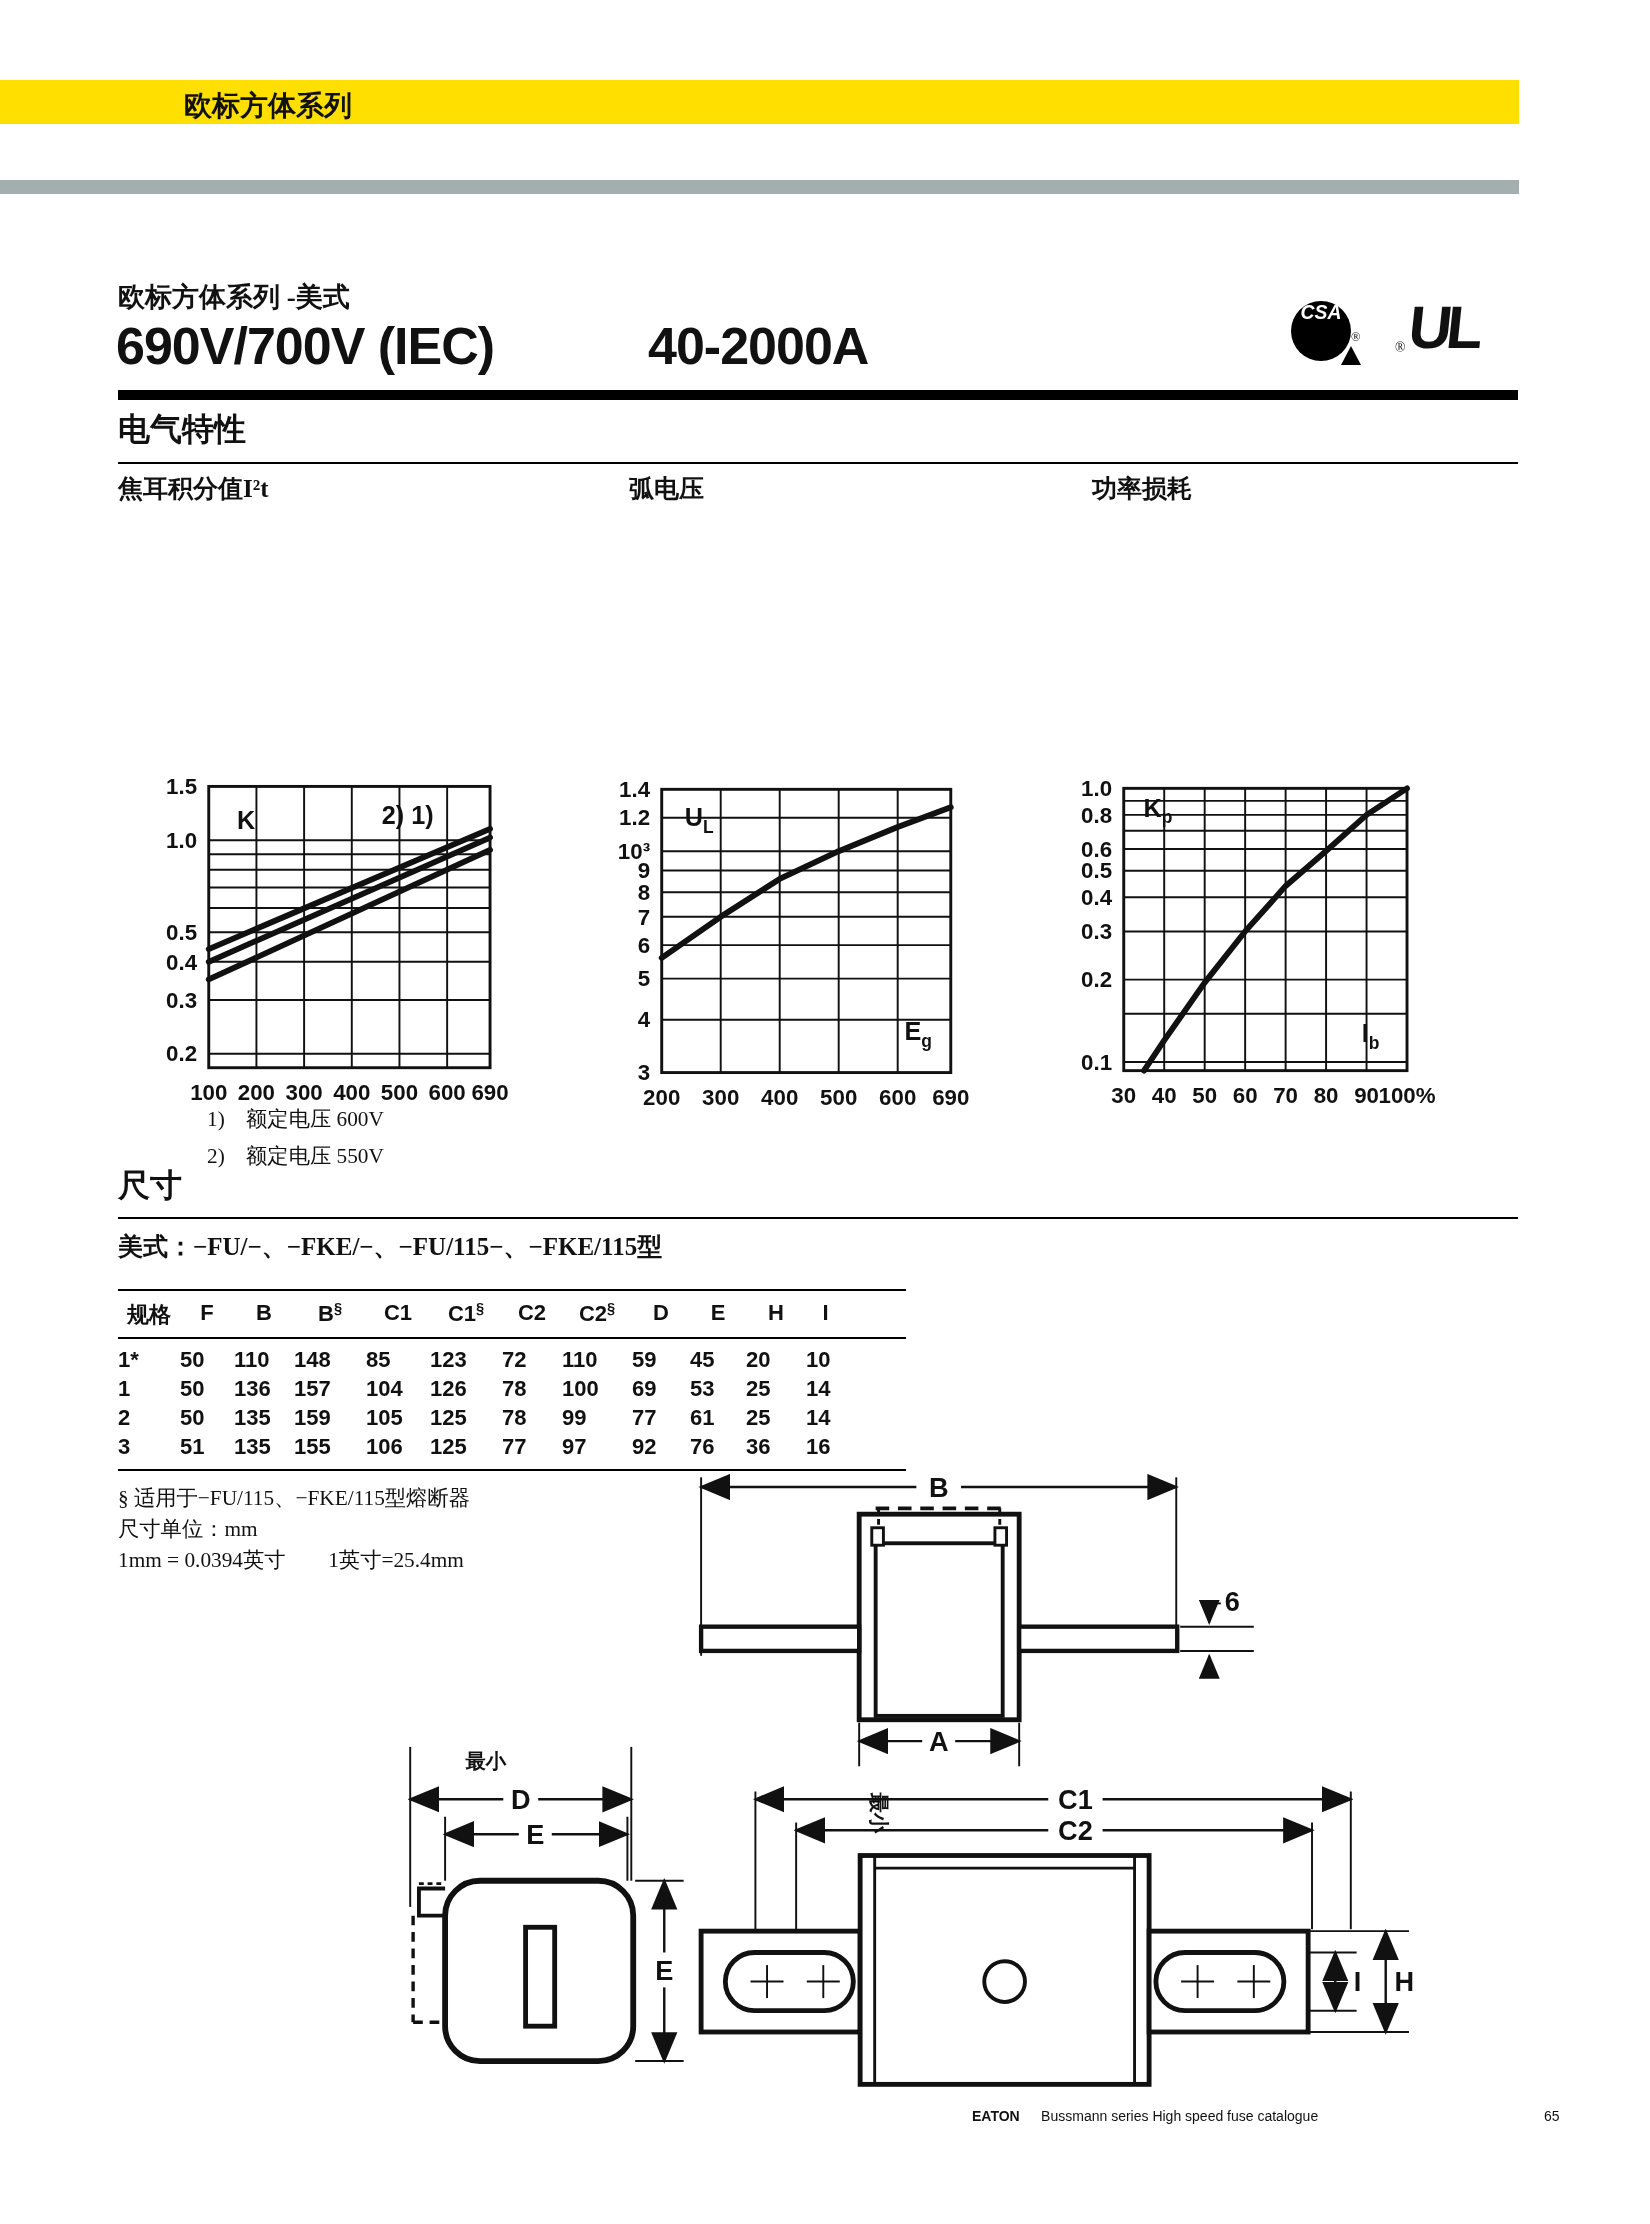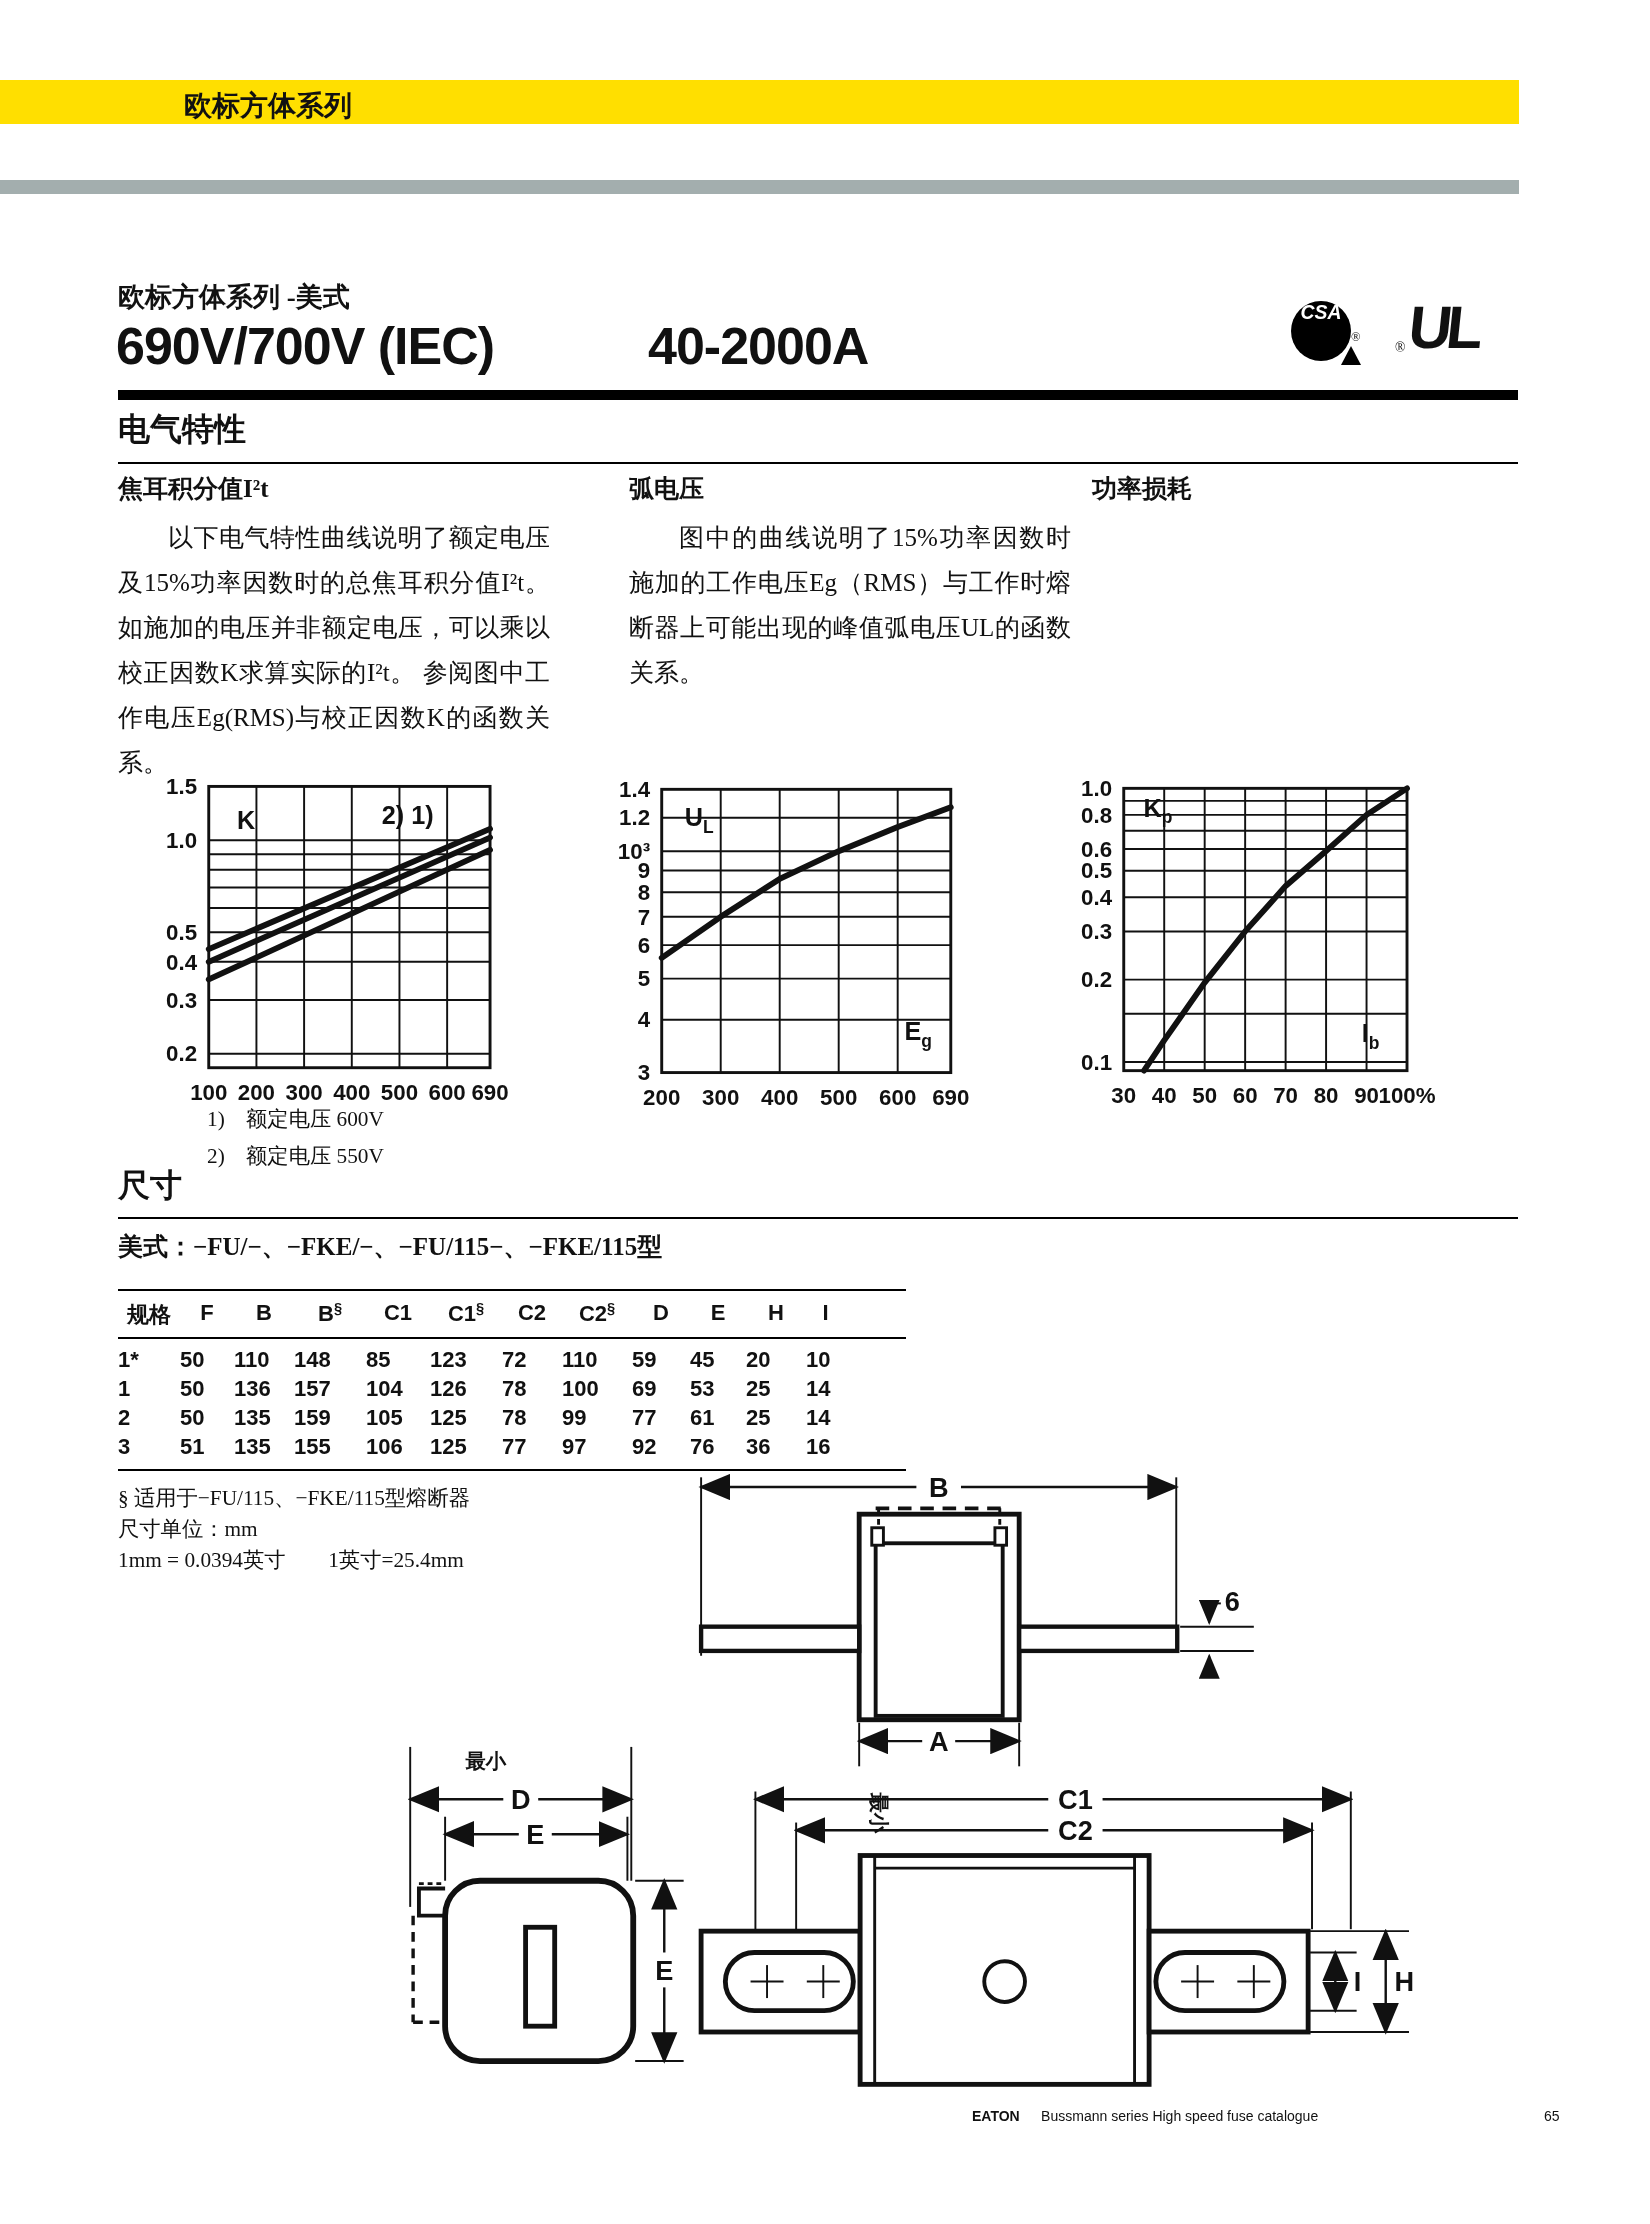--- a/index.html
+++ b/index.html
@@ -67,25 +67,23 @@
   <div class="ul-reg">®</div>
   <div class="ul-text">UL</div>
 </div>
 
 <div class="abs rule-thick"></div>
 <div class="abs section-title" style="top:408px;">电气特性</div>
 <div class="abs rule-thin" style="top:462px;"></div>
 
 <div class="abs col" style="left:118px;width:432px;">
   <h3>焦耳积分值I²t</h3>
-  <p>以下电气特性曲线说明了额定电压及15%功率因数时的总焦耳积分值I²t。如施加的电压并非额定电压，可以乘以校正因数K求算实际的I²t。 参阅图中工作电压Eg(RMS)与校正因数K的函数关系。</p>
 </div>
 <div class="abs col" style="left:629px;width:442px;">
   <h3>弧电压</h3>
-  <p>图中的曲线说明了15%功率因数时施加的工作电压Eg（RMS）与工作时熔断器上可能出现的峰值弧电压UL的函数关系。</p>
 </div>
 <div class="abs col" style="left:1092px;width:439px;">
   <h3>功率损耗</h3>
 </div>
 
 <div class="abs footnote" style="left:207px;top:1104px;">1)　额定电压 600V</div>
 <div class="abs footnote" style="left:207px;top:1141px;">2)　额定电压 550V</div>
 
 <div class="abs section-title" style="top:1164px;font-family:Liberation Mono, monospace;">尺寸</div>
 <div class="abs rule-thin" style="top:1217px;"></div>

